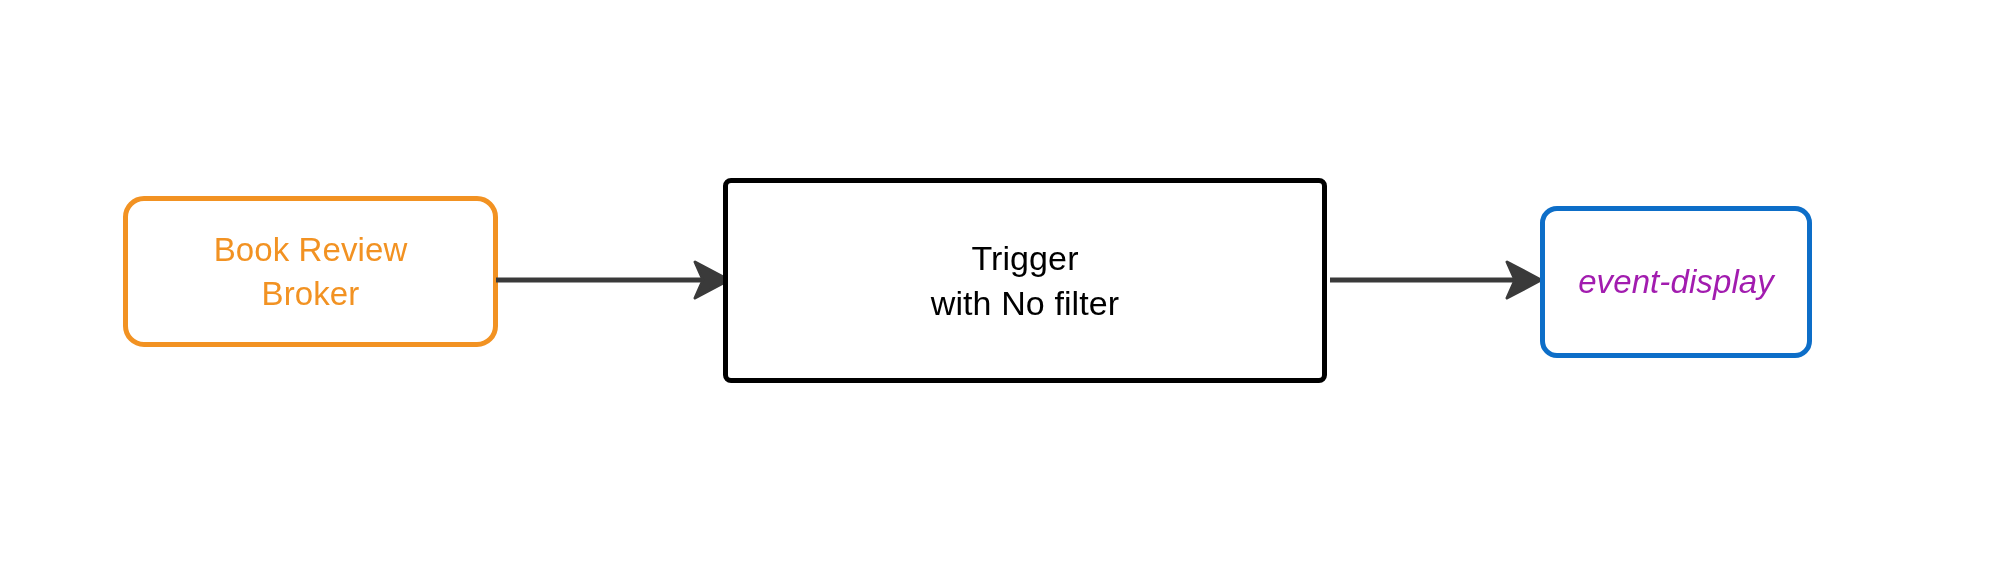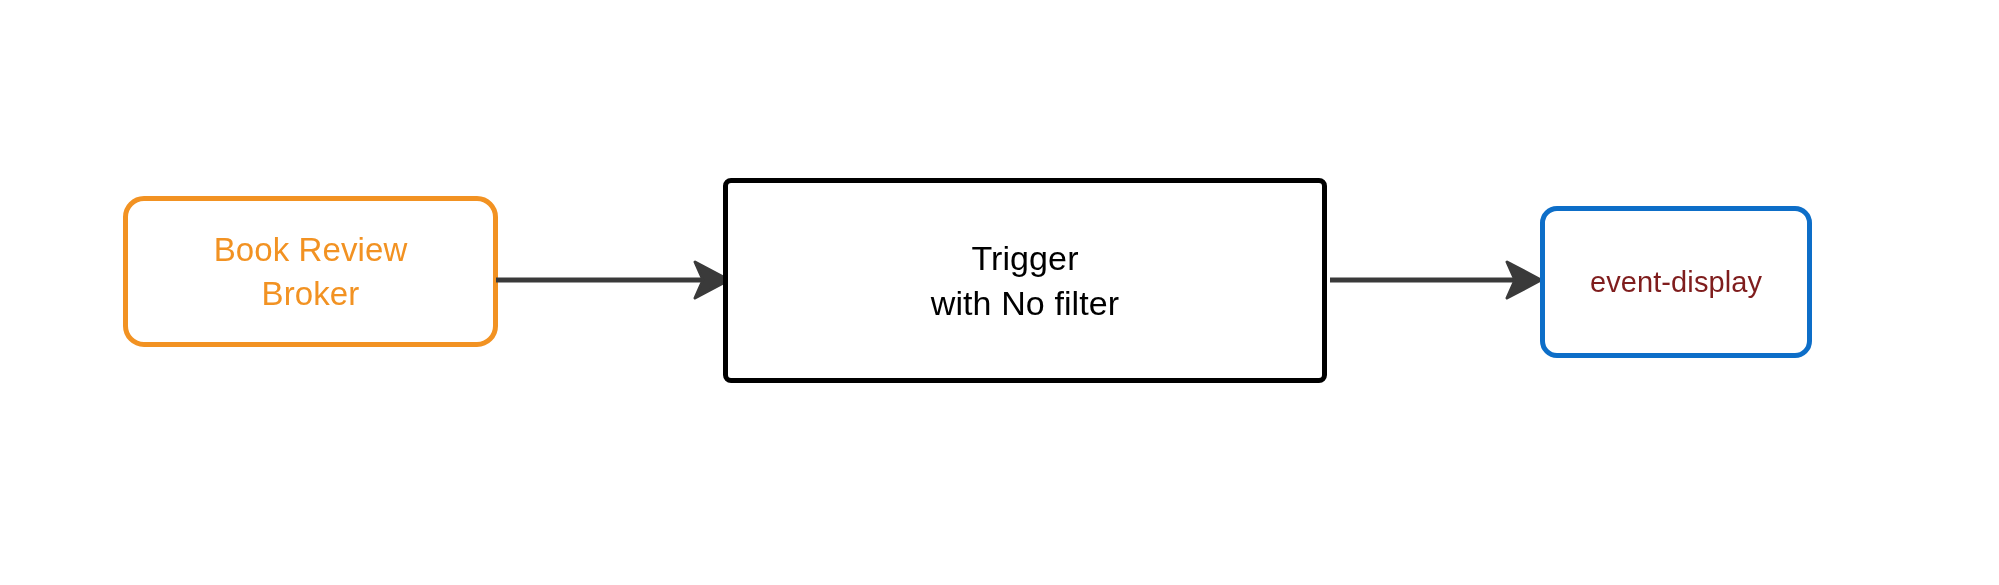--- a/index.html
+++ b/index.html
@@ -64,22 +64,23 @@
   
   #node-sink {
     left: 1540px;
     top: 206px;
     width: 272px;
     height: 152px;
     border: 5px solid #0D6EC8;
     border-radius: 17px;
   }
   #node-sink .node-label {
-    color: #7f1d1d;
-    font-size: 29px;
+    color: #a21caf;
+    font-size: 33px;
+    font-style: italic;
   }
 
   
   .edge {
     position: absolute;
     overflow: visible;
   }
   #edge-broker-trigger { left: 490px; top: 250px; }
   #edge-trigger-sink   { left: 1322px; top: 250px; }
 </style>

